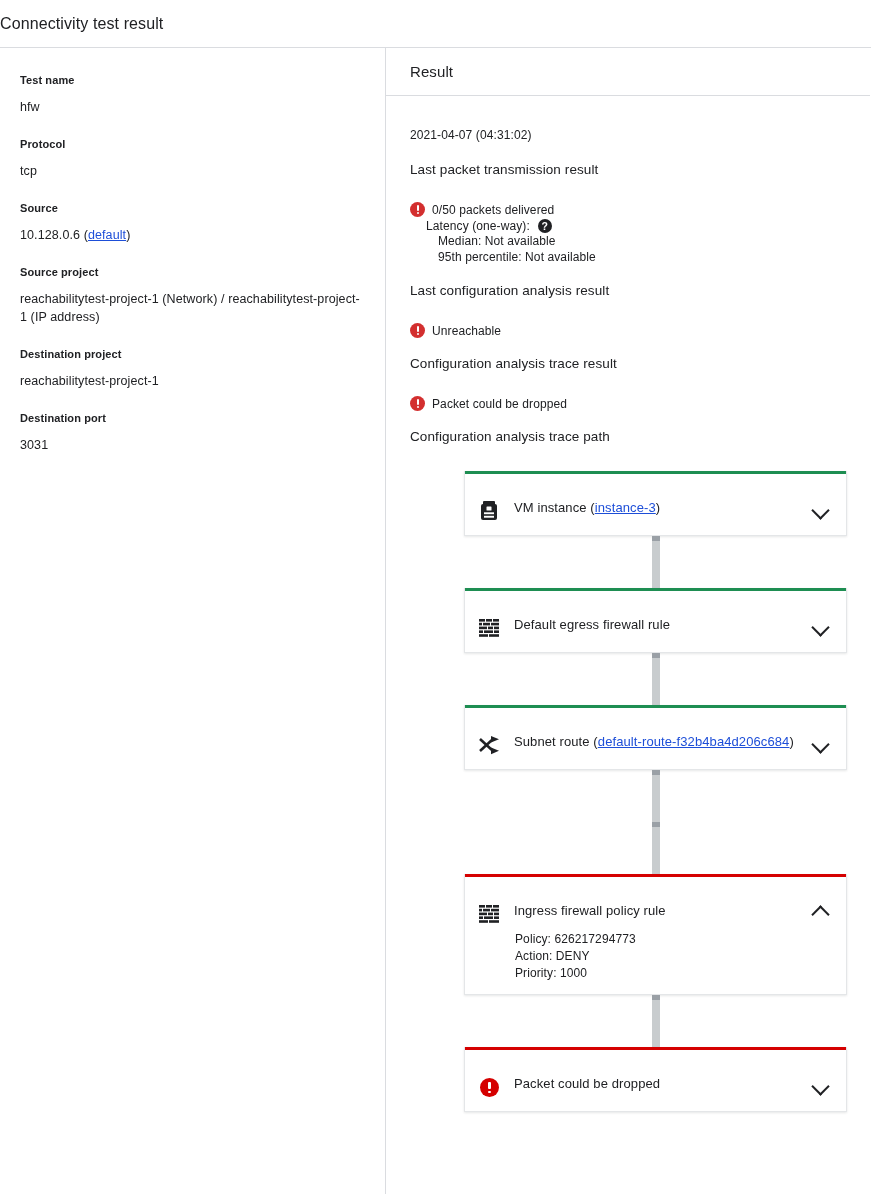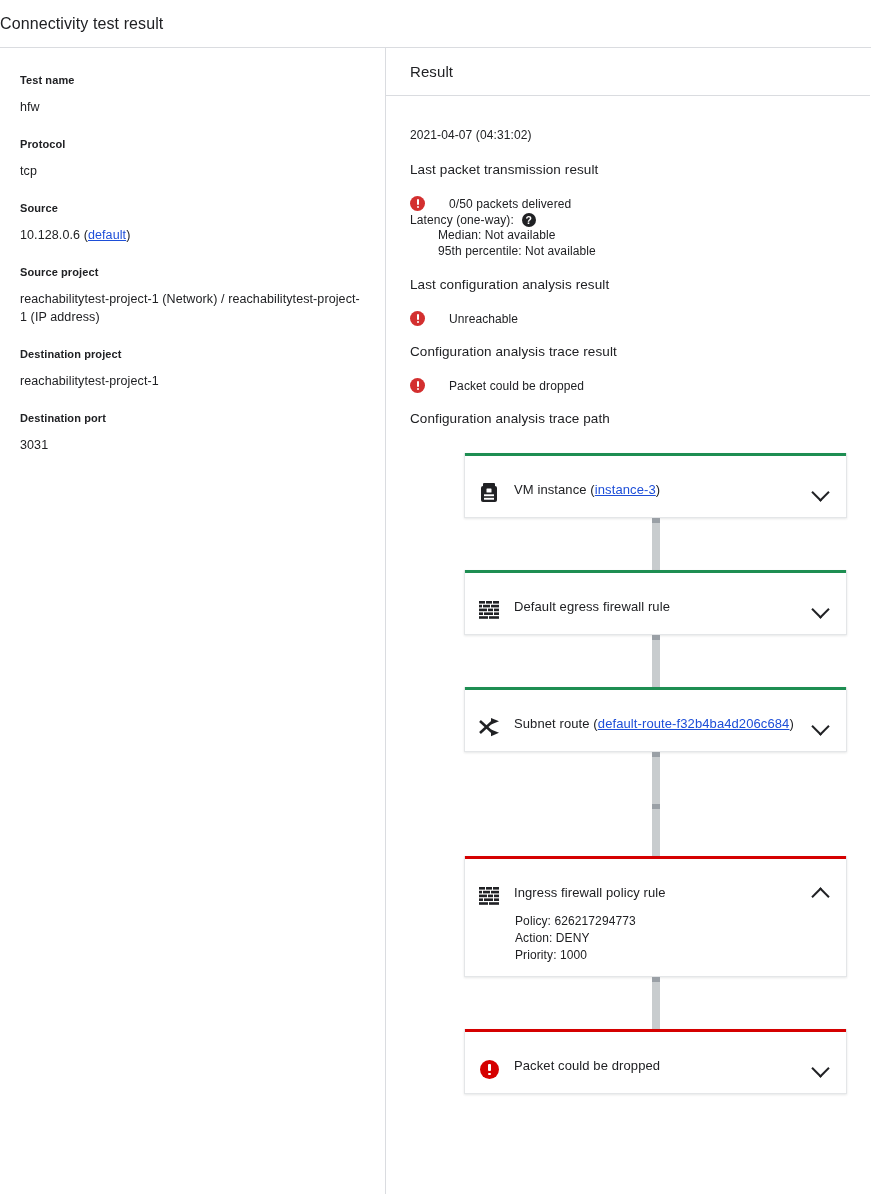--- a/index.html
+++ b/index.html
@@ -101,22 +101,22 @@
     font-size: 12px;
     color: #202124;
     line-height: 18px;
     margin-top: 8px;
     letter-spacing: .1px;
   }
 
   .status-row {
     display: flex;
     align-items: center;
-    gap: 24px;
-    margin-top: 16px;
+    gap: 7px;
+    margin-top: 22px;
   }
   .status-row .txt {
     font-size: 12px;
     color: #202124;
     letter-spacing: .1px;
   }
 
   
   .ico-error {
     width: 15px; height: 15px;
@@ -163,20 +163,21 @@
   }
 
   .latency-block { margin-top: 2px; }
   .latency-line {
     display: flex;
     align-items: center;
     gap: 8px;
     font-size: 12px;
     color: #202124;
     letter-spacing: .1px;
+    margin-left: 16px;
   }
   .latency-sub {
     font-size: 12px;
     color: #202124;
     padding-left: 28px;
     line-height: 16px;
     letter-spacing: .1px;
   }
 
   

